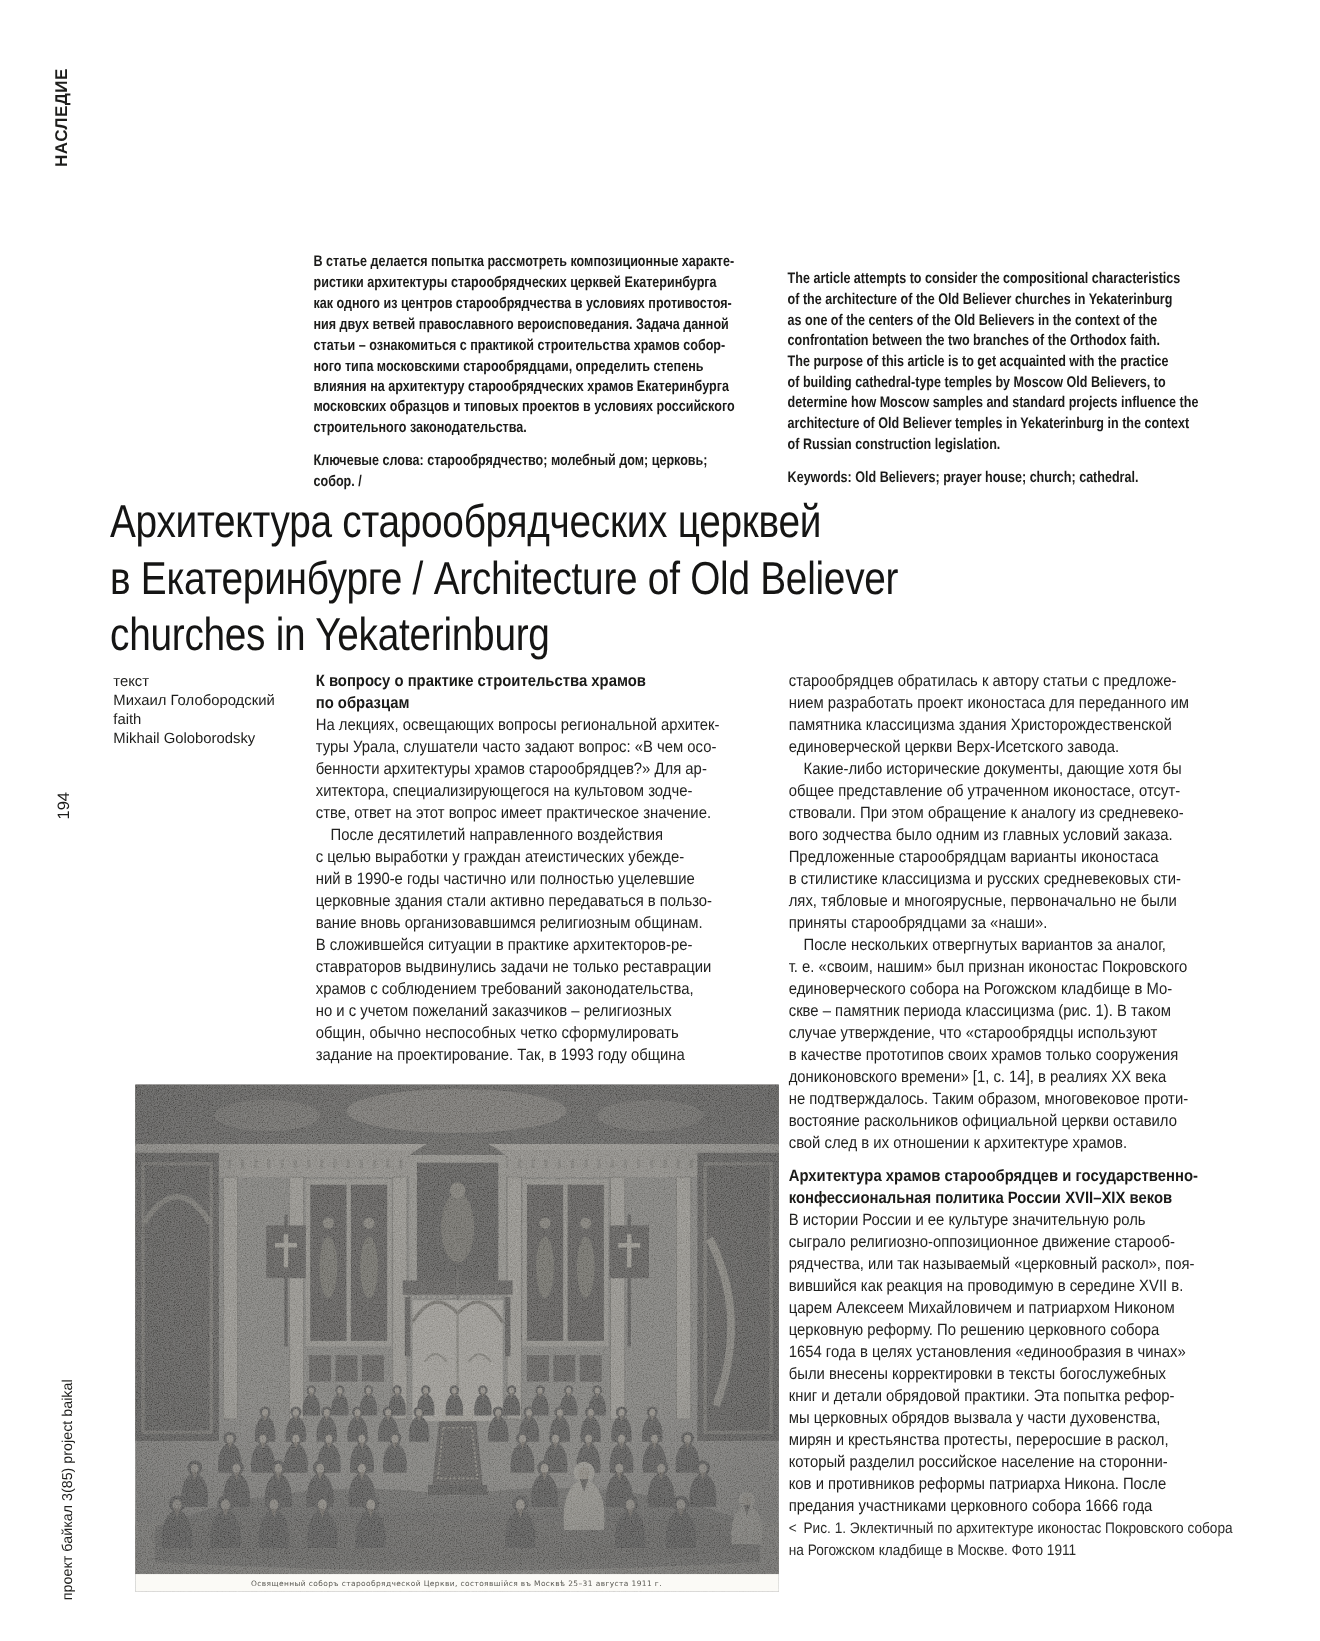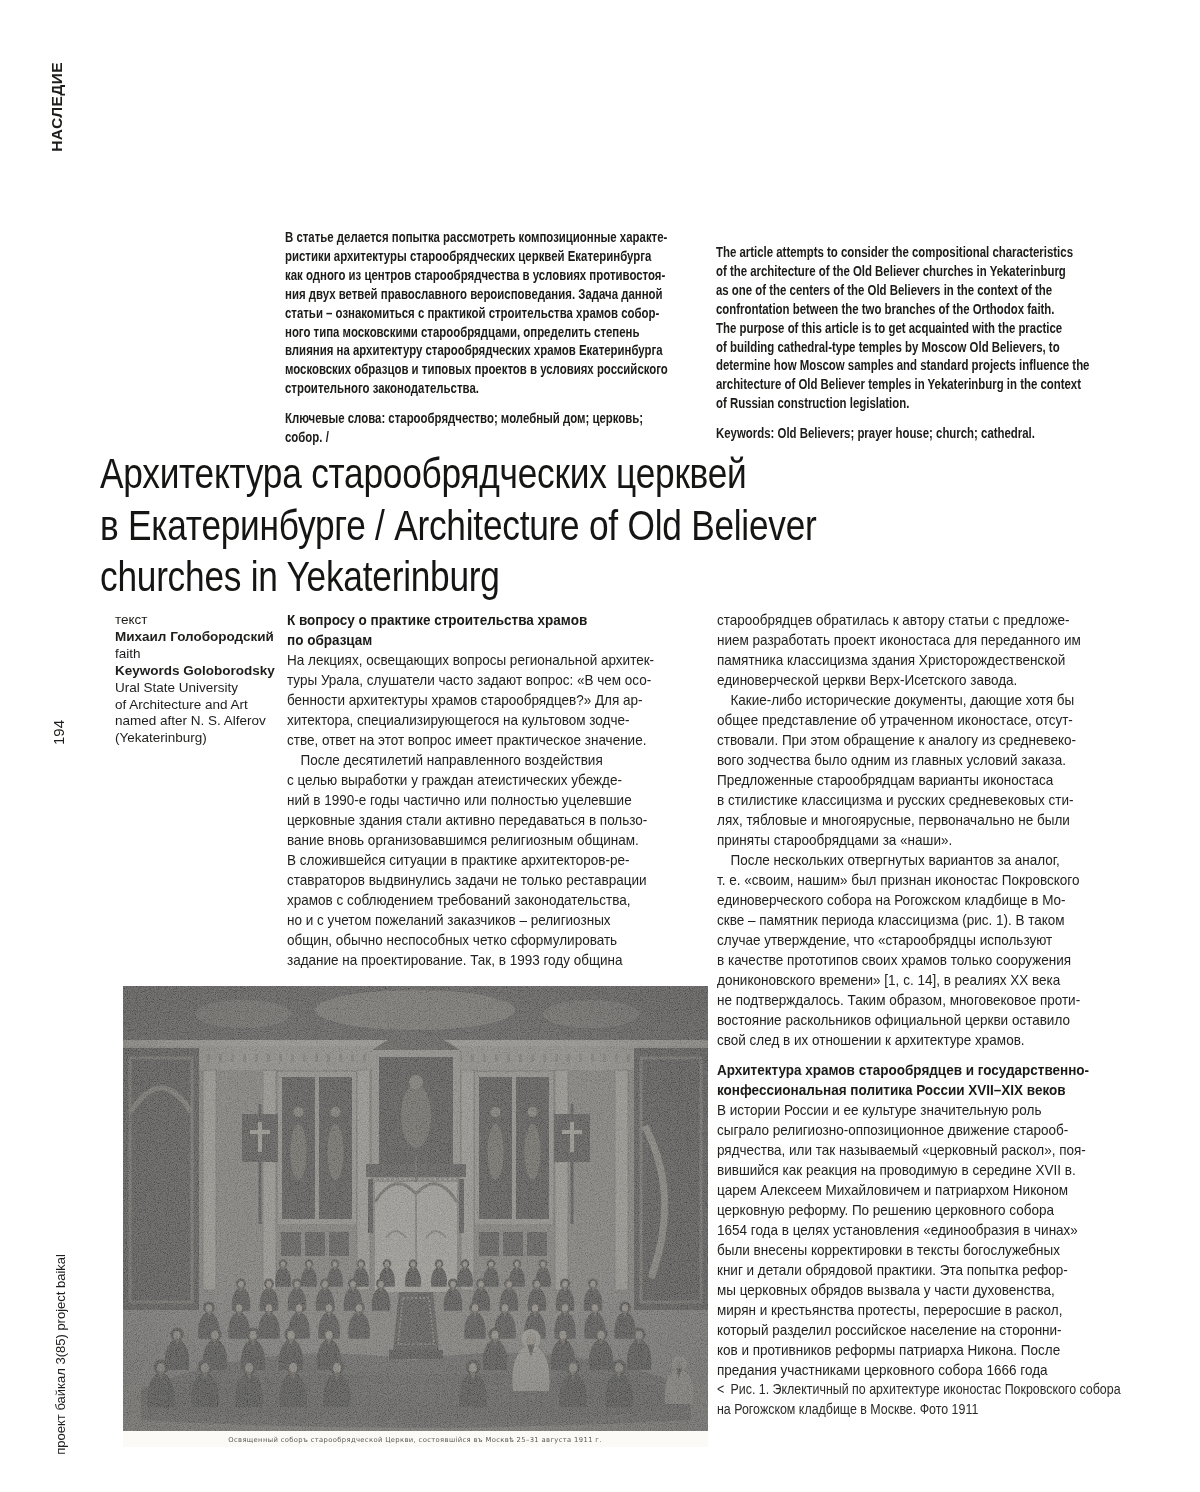--- a/index.html
+++ b/index.html
@@ -17,23 +17,23 @@
   .abstract{position:absolute;width:514px;font-weight:700;font-size:14px;line-height:18.9px;
     transform:scaleX(0.815);transform-origin:0 0;color:#1b1b19;}
   .abstract-ru{left:285px;top:228px;}
   .abstract-en{left:716px;top:243px;}
   .abstract .kw{margin-top:11px;}
   
   .title{position:absolute;left:100px;top:448px;width:1120px;margin:0;font-weight:400;
     font-size:42px;line-height:51.5px;letter-spacing:-0.3px;color:#151514;
     transform:scaleX(0.84);transform-origin:0 0;}
   
-  .byline{position:absolute;left:103px;top:612px;width:180px;font-size:13.5px;line-height:16.9px;margin-left:12px;}
+  .byline{position:absolute;left:103px;top:612px;width:180px;font-size:13.5px;line-height:16.9px;}
   .byline p{margin:0;}
-  .bl-name{font-weight:700;}
+  .bl-name{font-weight:400;}
   .bl-gap{margin-top:9px;}
   
   .col{position:absolute;width:466px;font-size:15px;line-height:20px;
     transform:scaleX(0.9);transform-origin:0 0;color:#222220;}
   .col-mid{left:287px;top:610px;}
   .col-right{left:717px;top:610px;}
   .col p{margin:0;}
   .colh{margin:0;font-size:15px;line-height:20px;font-weight:700;color:#1a1a18;}
   .colh.sp2{margin-top:10px;}
   .figcap{margin-top:15px;font-size:13.8px;line-height:19.5px;color:#2a2a28;}
@@ -78,25 +78,21 @@
   </div>
 
   <h1 class="title pre">Архитектура старообрядческих церквей
 в Екатеринбурге / Architecture of Old Believer
 churches in Yekaterinburg</h1>
 
   <div class="byline">
     <p>текст</p>
     <p class="bl-name">Михаил Голобородский</p>
     <p class="bl-gap">faith</p>
-    <p class="bl-name">Keywords Goloborodsky</p>
-    <p class="pre">Ural State University
-of Architecture and Art
-named after N. S. Alferov
-(Yekaterinburg)</p>
+    <p class="bl-name">Mikhail Goloborodsky</p>
   </div>
 
   <div class="col col-mid">
     <h2 class="colh pre">К вопросу о практике строительства храмов
 по образцам</h2>
     <p class="pre">На лекциях, освещающих вопросы региональной архитек-
 туры Урала, слушатели часто задают вопрос: «В чем осо-
 бенности архитектуры храмов старообрядцев?» Для ар-
 хитектора, специализирующегося на культовом зодче-
 стве, ответ на этот вопрос имеет практическое значение.

